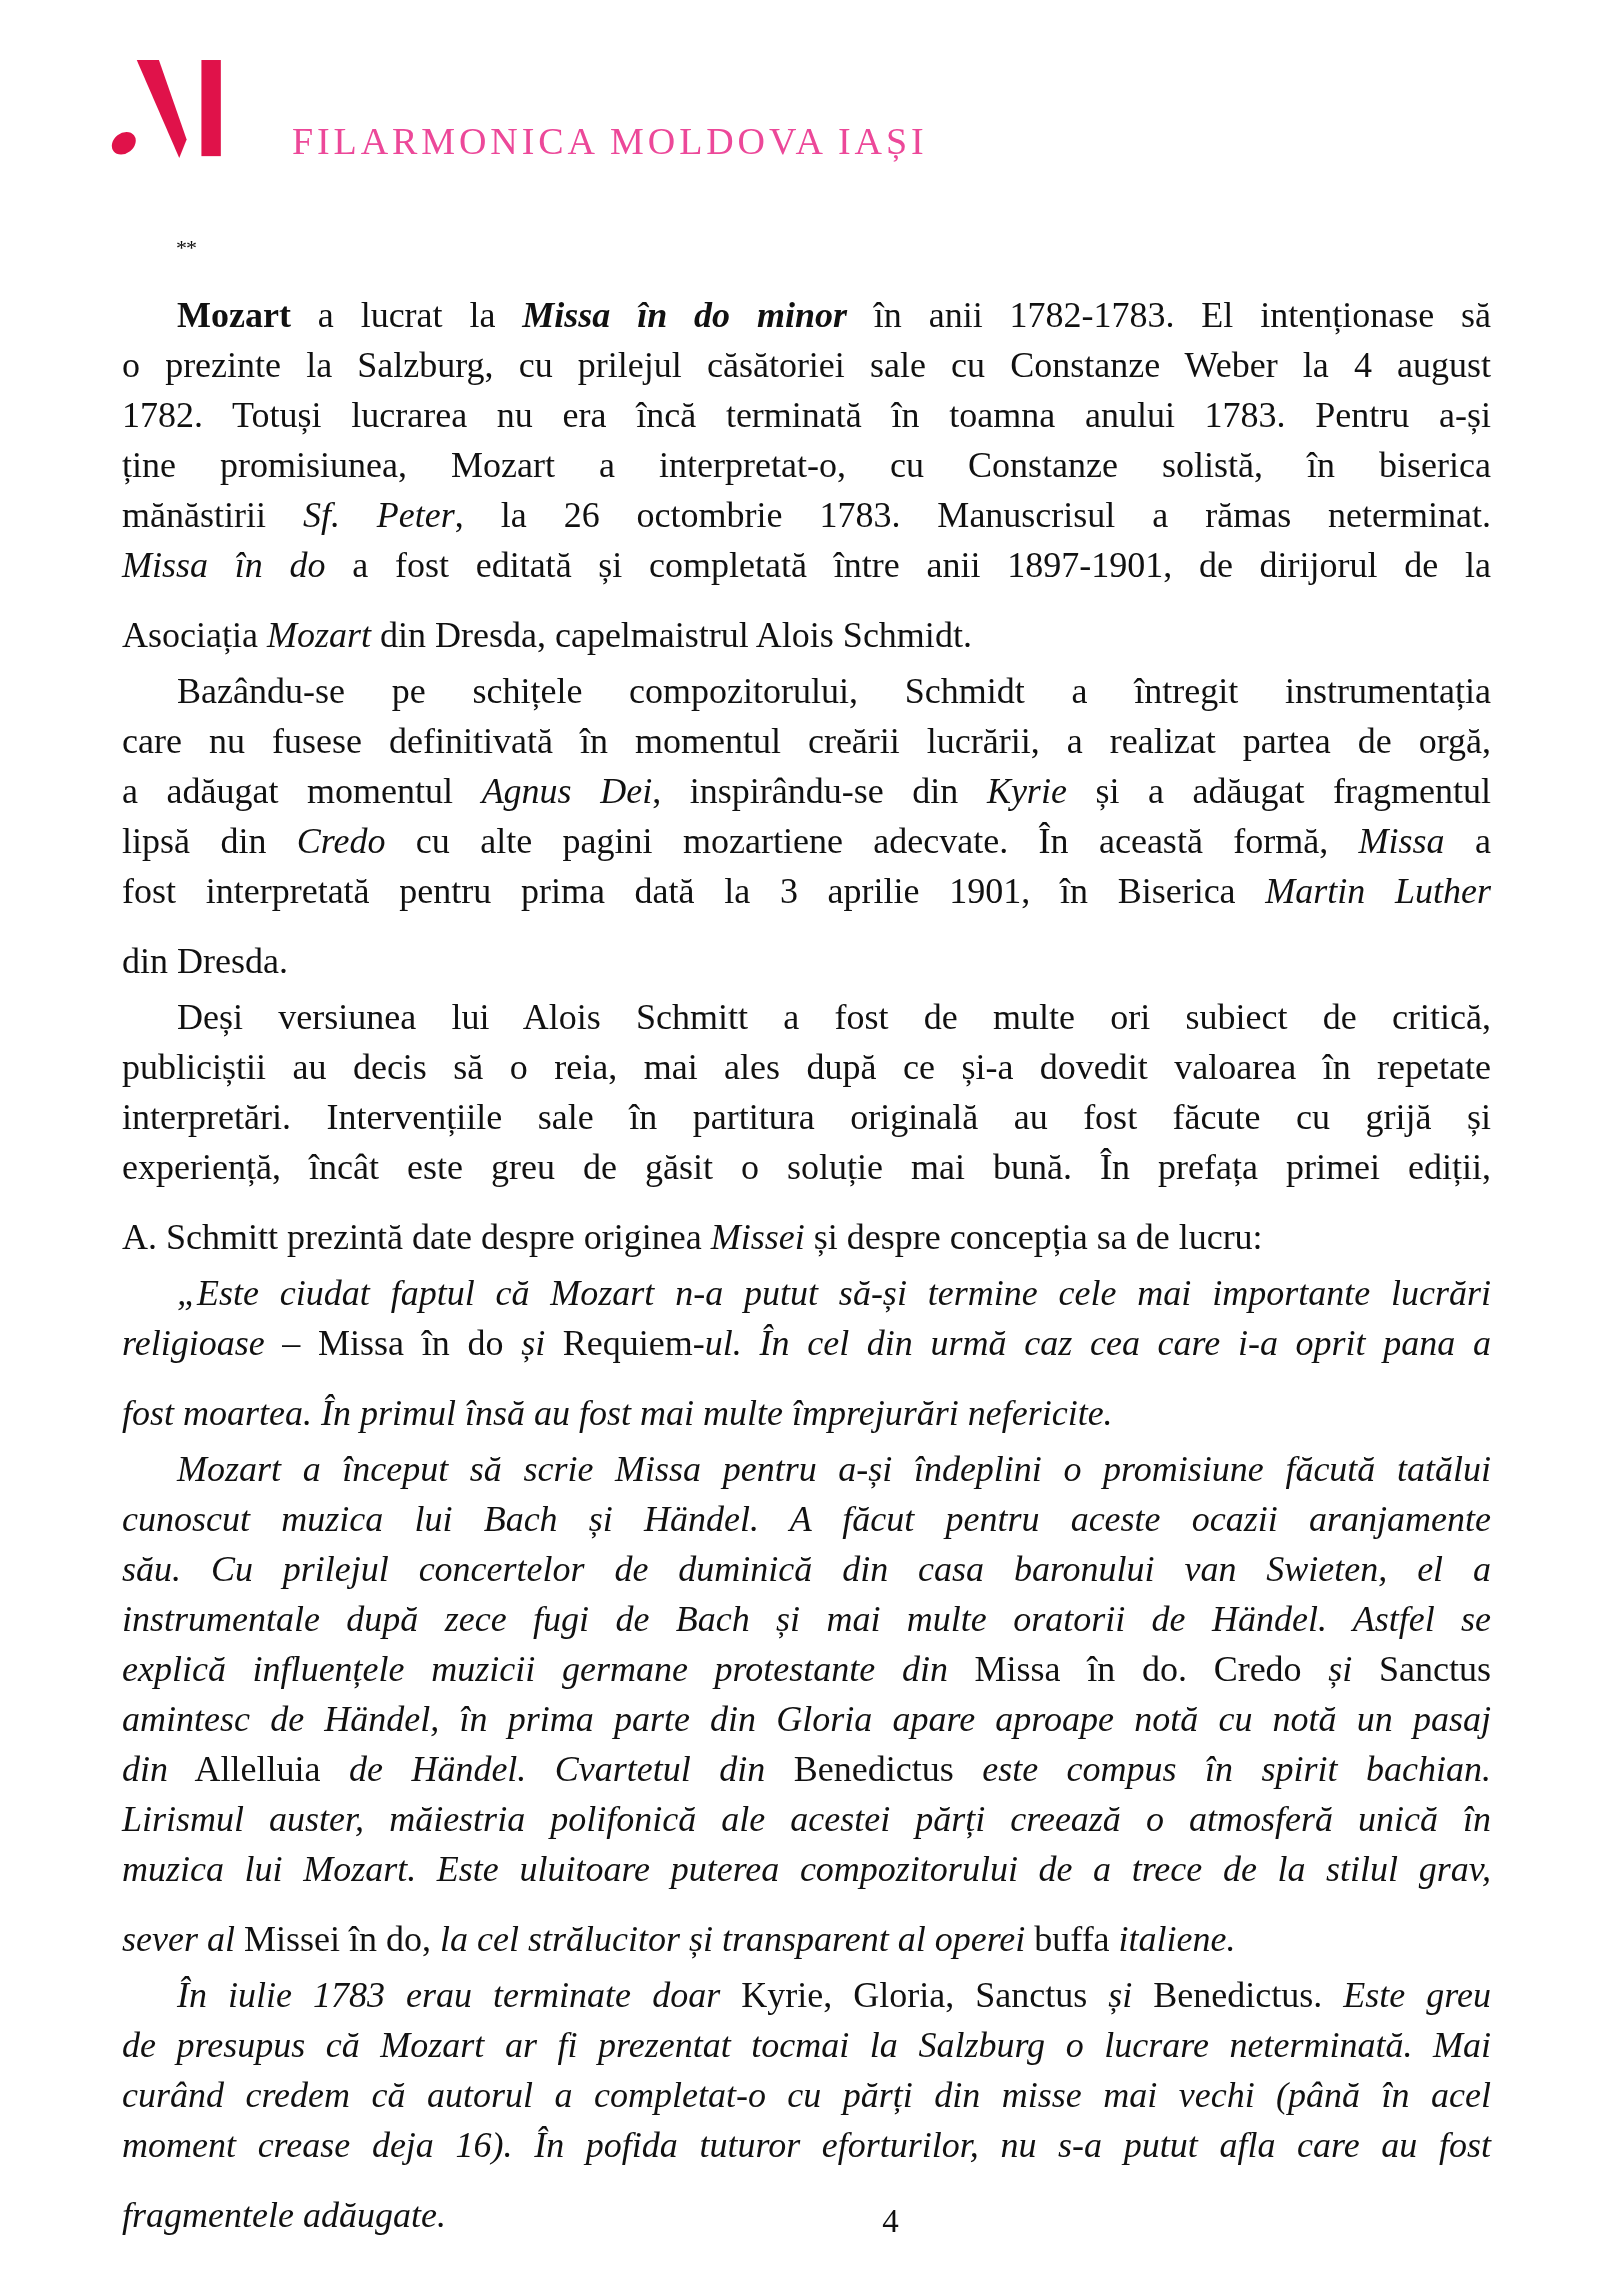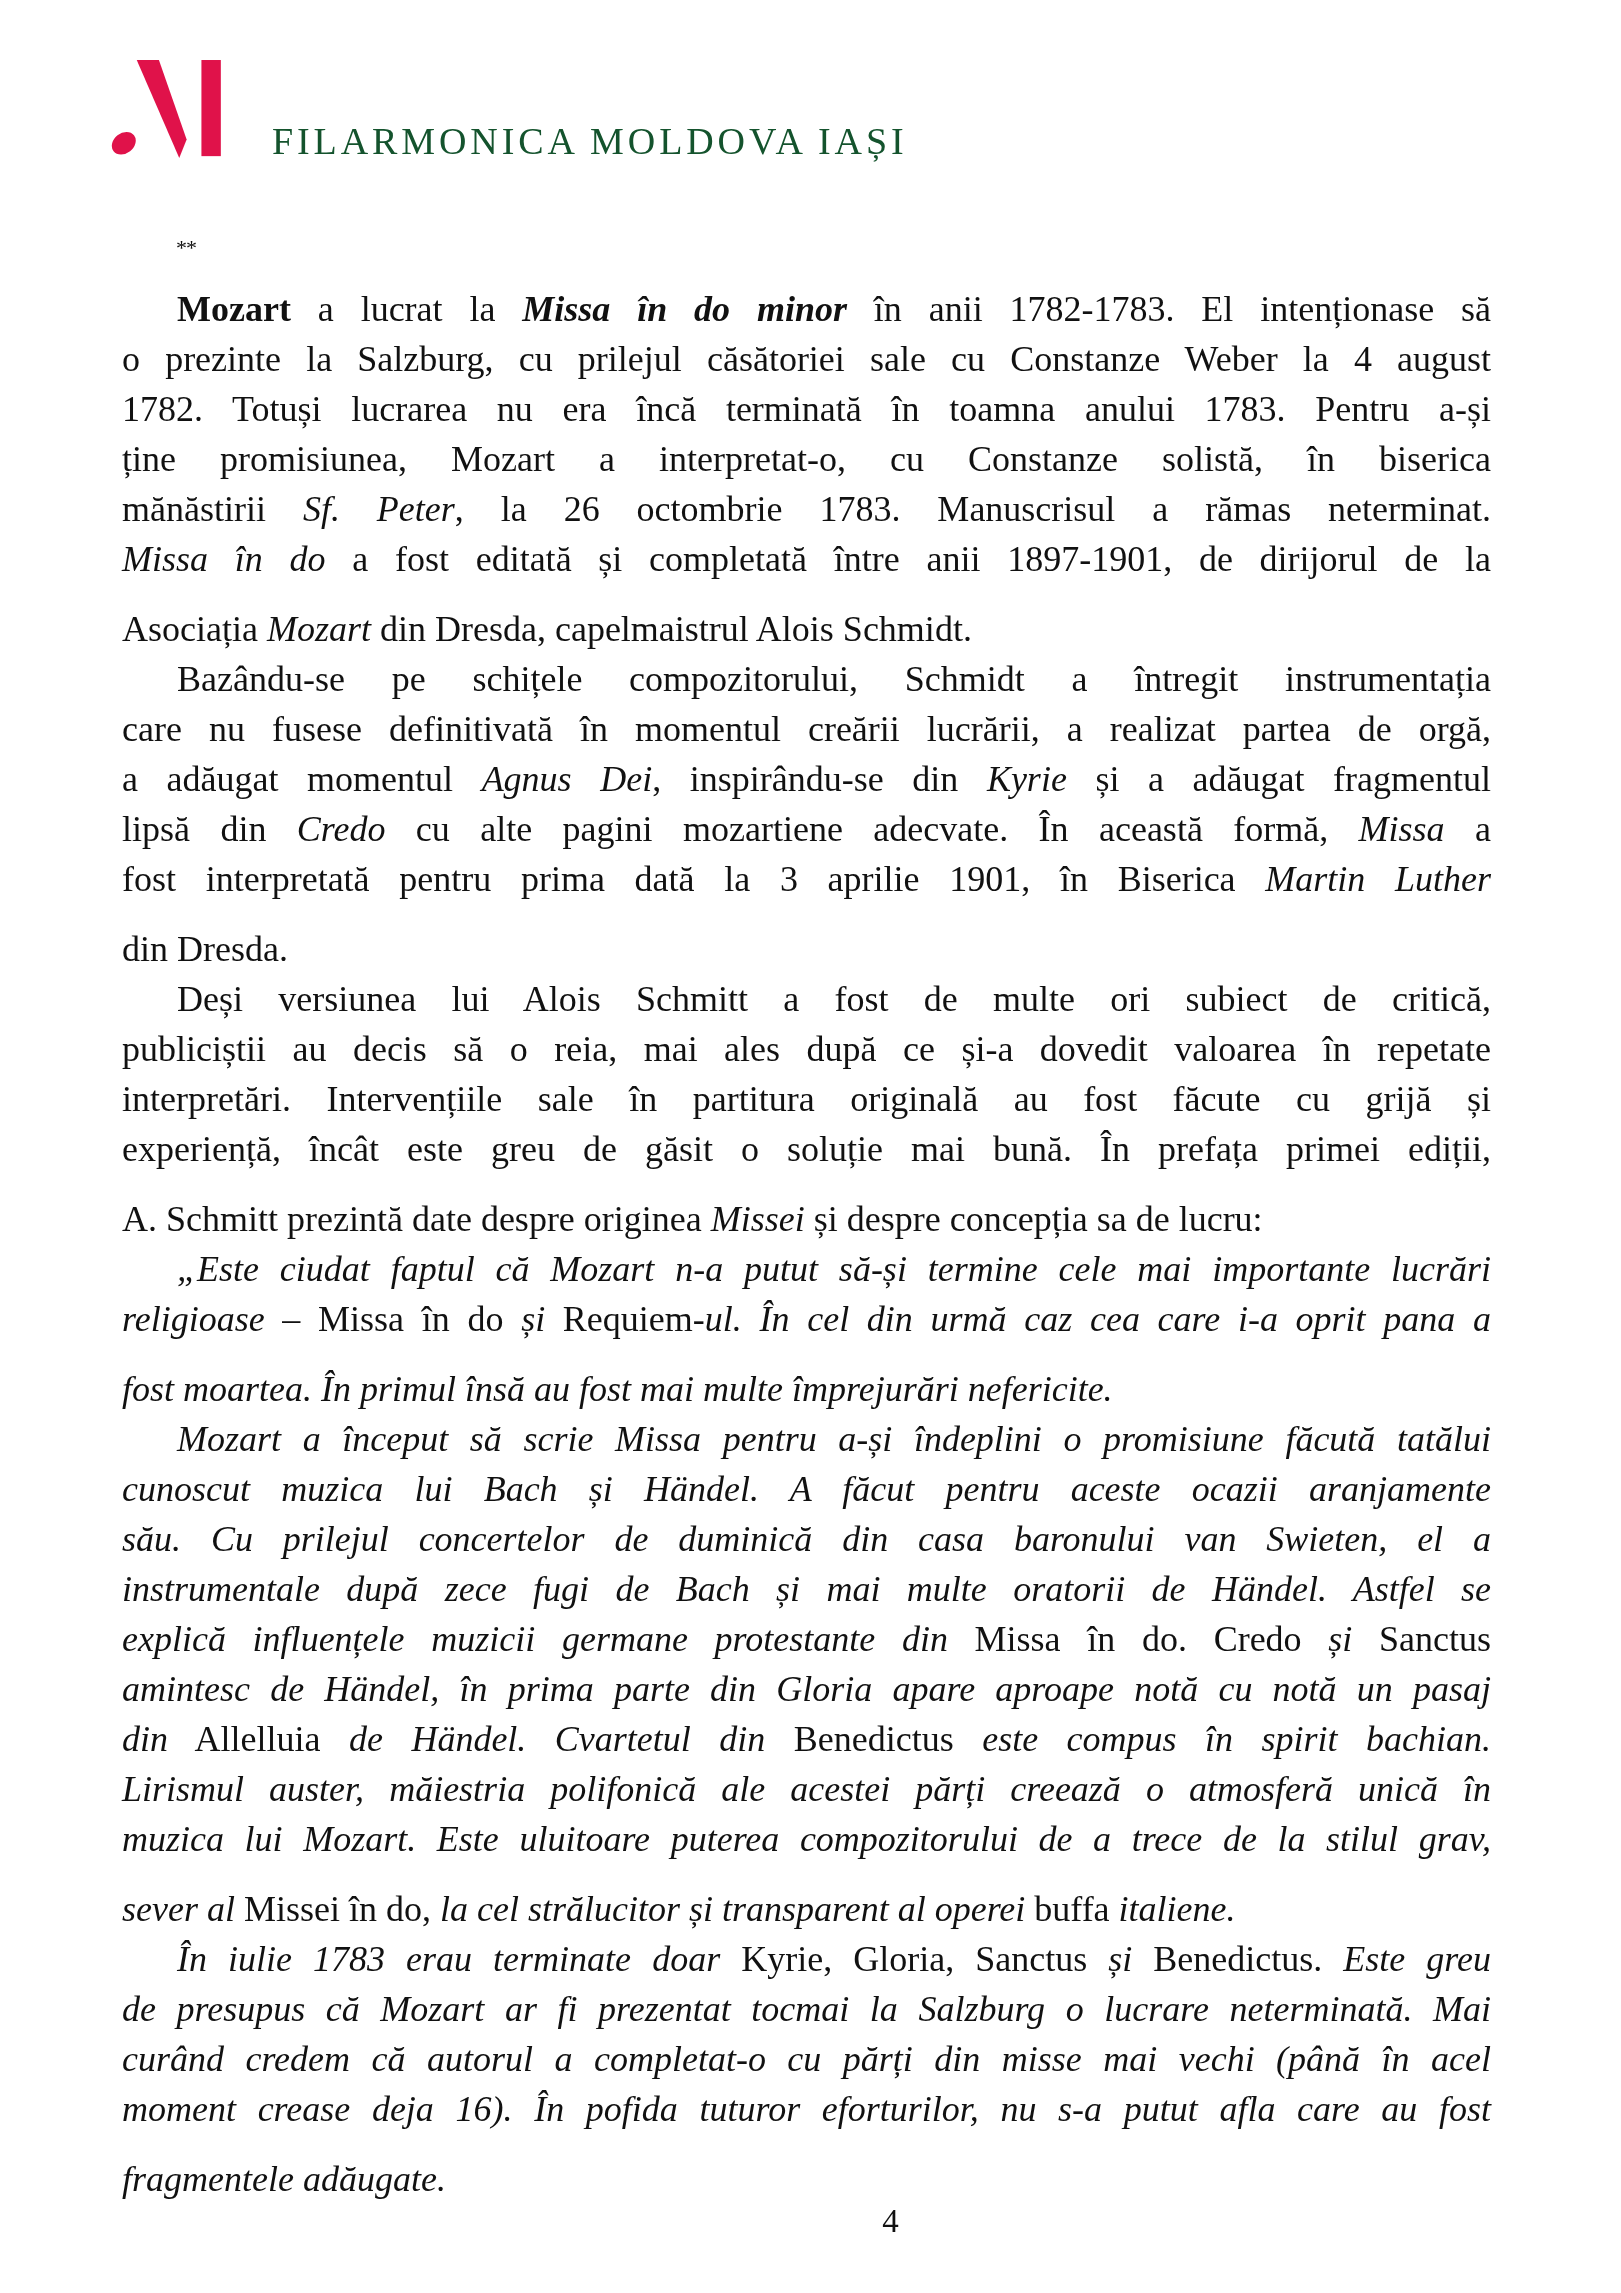--- a/index.html
+++ b/index.html
@@ -64,20 +64,21 @@
     text-align: justify;
     text-align-last: justify;
     overflow: visible;
   }
   .line.last {
     text-align-last: left;
     margin-top: 20px;
   }
   .line.indent {
     padding-left: 55px;
+    margin-top: 6px;
   }
   .run-i { font-style: italic; }
   .run-b { font-weight: bold; }
   .run-bi { font-weight: bold; font-style: italic; }
   .page-number {
     position: absolute;
     left: 0;
     width: 1621px;
     top: 2203px;
     text-align: center;
@@ -92,21 +93,21 @@
 
 <div class="header">
   <svg class="logo" viewBox="0 0 132 110" xmlns="http://www.w3.org/2000/svg">
 
     <ellipse cx="16" cy="92" rx="14" ry="11" transform="rotate(-38 16 92)" fill="#e0124a"></ellipse>
 
     <polygon points="30,2 54,2 84,88 76,108" fill="#e0124a"></polygon>
 
     <rect x="100" y="2" width="21" height="104" fill="#e0124a"></rect>
   </svg>
-  <div class="org-name" style="color:#14532d;">FILARMONICA MOLDOVA IAȘI</div>
+  <div class="org-name" style="color:#ec4899;margin-left:20px;">FILARMONICA MOLDOVA IAȘI</div>
 </div>
 
 <div class="separator-mark">**</div>
 
 <div class="body-text" id="body-text">
     <div>
       <span class="line indent"><span class="run-b">Mozart</span><span> a lucrat la </span><span class="run-bi">Missa în do minor</span><span> în anii 1782-1783. El intenționase să</span></span>
       <span class="line"><span>o prezinte la Salzburg, cu prilejul căsătoriei sale cu Constanze Weber la 4 august</span></span>
       <span class="line"><span>1782. Totuși lucrarea nu era încă terminată în toamna anului 1783. Pentru a-și</span></span>
       <span class="line"><span>ține promisiunea, Mozart a interpretat-o, cu Constanze solistă, în biserica</span></span>

